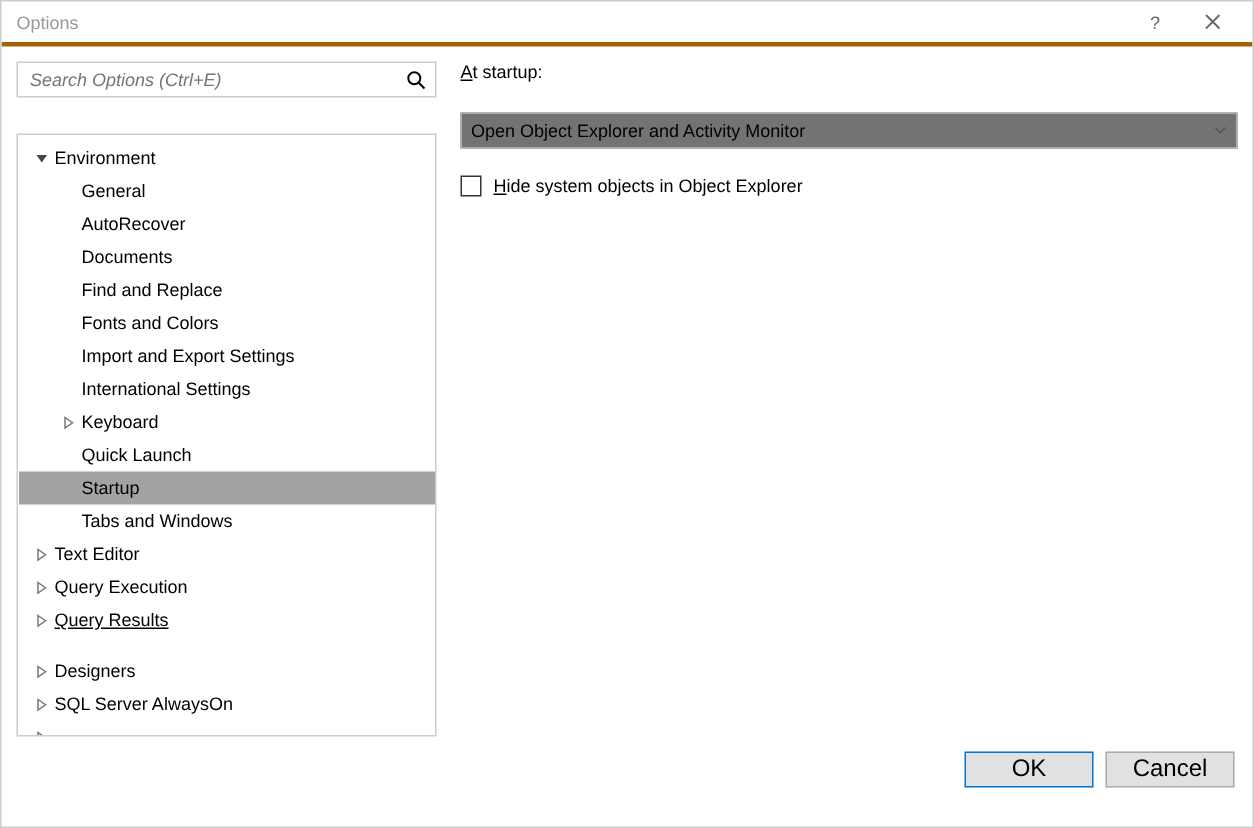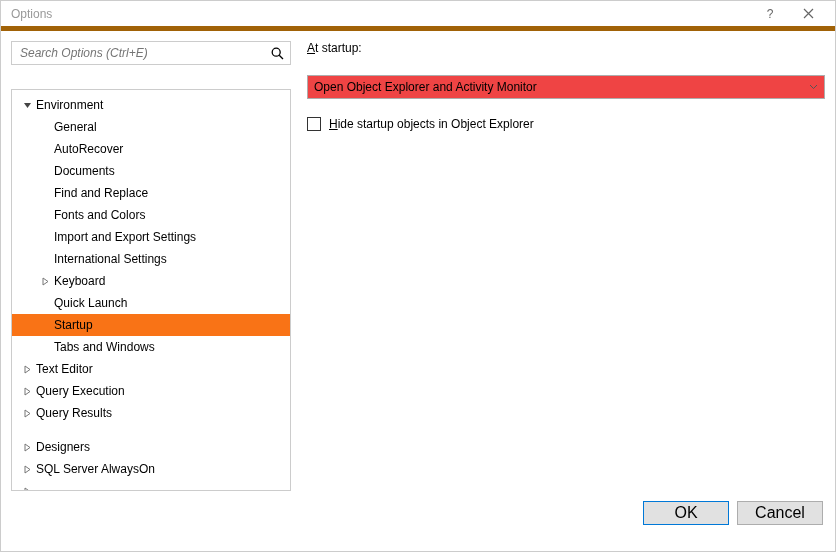--- a/index.html
+++ b/index.html
@@ -14,21 +14,21 @@
     overflow: hidden;
     border: 1px solid #ccc;
   }
   .titlebar {
     height: 30px;
     display: flex;
     align-items: center;
     padding: 0 8px;
     color: #999;
     font-size: 12px;
-    border-bottom: 5px solid #a16207;
+    border-bottom: 3px solid #a16207;
   }
   .titlebar .title { flex: 1; padding-left: 2px; }
   .titlebar .tb-btn {
     width: 38px; height: 30px;
     display: flex; align-items: center; justify-content: center;
     color: #666;
   }
   .content {
     display: flex;
     padding: 10px 10px 0 10px;
@@ -65,21 +65,21 @@
     padding: 4px 0;
   }
   .tree-row {
     display: flex;
     align-items: center;
     height: 22px;
     padding-left: 4px;
     white-space: nowrap;
   }
   .tree-row.selected {
-    background: #f97316;
+    background: #a3a3a3;
   }
   .twisty {
     width: 14px;
     display: inline-flex;
     justify-content: center;
     align-items: center;
     font-size: 9px;
     color: #555;
   }
   .tree-label { padding-left: 2px; color: #000; }
@@ -88,21 +88,21 @@
     padding-left: 16px;
     display: flex;
     flex-direction: column;
   }
   .field-label {
     margin-bottom: 20px;
     color: #000;
   }
   .dropdown {
     border: 1px solid #adadad;
-    background: #ef4444;
+    background: #737373;
     height: 24px;
     display: flex;
     align-items: center;
     padding: 0 6px;
     justify-content: space-between;
   }
   .dropdown .dd-arrow { font-size: 9px; color: #555; }
   .checkbox-row {
     margin-top: 18px;
     display: flex;
@@ -228,21 +228,21 @@
           <span class="tree-label">Text Editor</span>
         </div>
         <div class="tree-row" style="padding-left: 8px;">
           <span class="twisty">
             <svg width="9" height="9" viewBox="0 0 9 9">
               <path d="M2 1 L7 4.5 L2 8 Z" fill="none" stroke="#777" stroke-width="1"></path>
             </svg>
           </span>
           <span class="tree-label">Query Execution</span>
         </div>
-        <div class="tree-row" style="padding-left: 8px;">
+        <div class="tree-row" style="padding-left: 8px; text-decoration: underline;">
           <span class="twisty">
             <svg width="9" height="9" viewBox="0 0 9 9">
               <path d="M2 1 L7 4.5 L2 8 Z" fill="none" stroke="#777" stroke-width="1"></path>
             </svg>
           </span>
           <span class="tree-label">Query Results</span>
         </div>
         <div class="tree-row" style="padding-left: 8px; margin-top: 12px;">
           <span class="twisty">
             <svg width="9" height="9" viewBox="0 0 9 9">
@@ -277,21 +277,21 @@
       <span>Open Object Explorer and Activity Monitor</span>
       <span class="dd-arrow">
         <svg width="9" height="6" viewBox="0 0 9 6">
             <path d="M1 1 L4.5 4.5 L8 1" fill="none" stroke="#555" stroke-width="1"></path>
           </svg>
       </span>
     </div>
     <div class="checkbox-row">
       <div class="chkbox"></div>
       <span>
-        <span style="text-decoration:underline">H</span><span>ide startup objects in Object Explorer</span>
+        <span style="text-decoration:underline">H</span><span>ide system objects in Object Explorer</span>
       </span>
     </div>
   </div>
 </div>
 
 <div class="buttons">
   <div class="btn primary">
     <span>OK</span>
   </div>
   <div class="btn">

